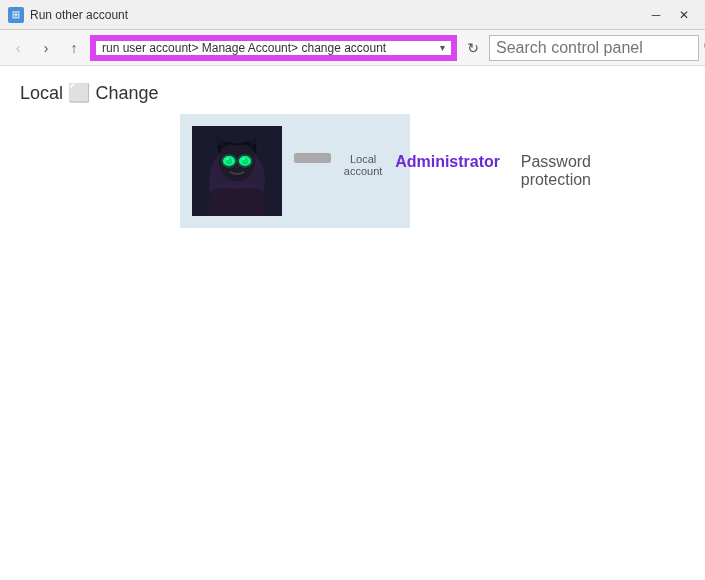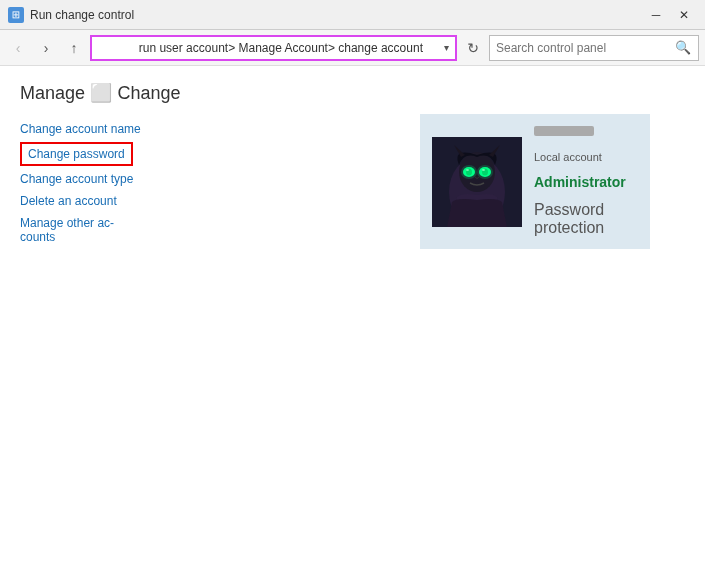--- a/index.html
+++ b/index.html
@@ -81,25 +81,24 @@
       color: #555;
       font-size: 14px;
       border-radius: 2px;
     }
     .nav-btn.disabled { color: #bbb; cursor: default; }
     .address-input-wrap {
       flex: 1;
       display: flex;
       align-items: center;
       background: white;
-      border: 2px solid #d946ef;
+      border: 6px solid #d946ef;
       height: 26px;
       padding: 0 6px;
       gap: 21px;
-      text-align: right;
     }
     .address-text {
       flex: 1;
       font-size: 12px;
       color: #333;
       white-space: nowrap;
       overflow: hidden;
     }
     .address-arrow {
       color: #555;
@@ -125,21 +124,21 @@
       background: white;
       border: 1px solid #bbb;
       height: 26px;
       width: 210px;
       padding: 0 6px;
     }
     .search-input {
       flex: 1;
       border: none;
       outline: none;
-      font-size: 12px;
+      font-size: 16px;
       color: #8b5cf6;
       background: transparent;
     }
     .search-icon {
       color: #555;
       font-size: 13px;
     }
 
     
     .main-content {
@@ -213,51 +212,52 @@
     }
 
     
     .avatar-svg {
       width: 90px;
       height: 90px;
     }
 
     .account-info {
       display: flex;
-      flex-direction: column;
+      flex-direction: row;
       gap: 11px;
+      text-align: center;
     }
     .blurred-name {
       width: 60px;
       height: 10px;
       background: #aaa;
       border-radius: 2px;
       margin-bottom: 4px;
     }
     .account-type {
       font-size: 11px;
       color: #555;
     }
     .account-name {
-      font-size: 14px;
+      font-size: 16px;
       font-weight: 600;
-      color: #15803d;
+      color: #6d28d9;
     }
     .account-protection {
       font-size: 16px;
       color: #555;
     }
   </style>
 </head>
 <body>
 
 <div class="title-bar">
   <div class="title-bar-left">
     <div class="title-bar-icon">⊞</div>
-    <span class="title-bar-text">Run change control</span>
+    <span class="title-bar-text">Run other account</span>
   </div>
   <div class="title-bar-controls">
     <button class="title-btn">─</button>
     <button class="title-btn close">✕</button>
   </div>
 </div>
 
 <div class="address-bar">
   <button class="nav-btn disabled">‹</button>
   <button class="nav-btn">›</button>
@@ -269,32 +269,25 @@
   <button class="refresh-btn">↻</button>
   <div class="search-wrap">
     <input class="search-input" type="text" placeholder="Search control panel" style="">
     <span class="search-icon">🔍</span>
   </div>
 </div>
 
 <div class="main-content">
 
   <div class="page-header">
-    <span>Manage </span><span class="highlight">⬜</span><span> Change</span>
+    <span>Local </span><span class="highlight">⬜</span><span> Change</span>
   </div>
 
   <div class="content-area">
 
-    <div class="left-panel">
-      <a>Change account name</a>
-      <a class="highlighted-link">Change password</a>
-      <a>Change account type</a>
-      <a>Delete an account</a>
-      <a style="white-space:normal;max-width:120px;">Manage other ac­counts</a>
-    </div>
 
     <div class="right-panel">
       <div class="account-card">
         <div class="avatar-container">
           
           <svg class="avatar-svg" viewBox="0 0 90 90" xmlns="http://www.w3.org/2000/svg">
 
             <rect width="90" height="90" fill="#1a1a2e"></rect>
 
             <ellipse cx="45" cy="55" rx="28" ry="35" fill="#2a1f3d"></ellipse>

